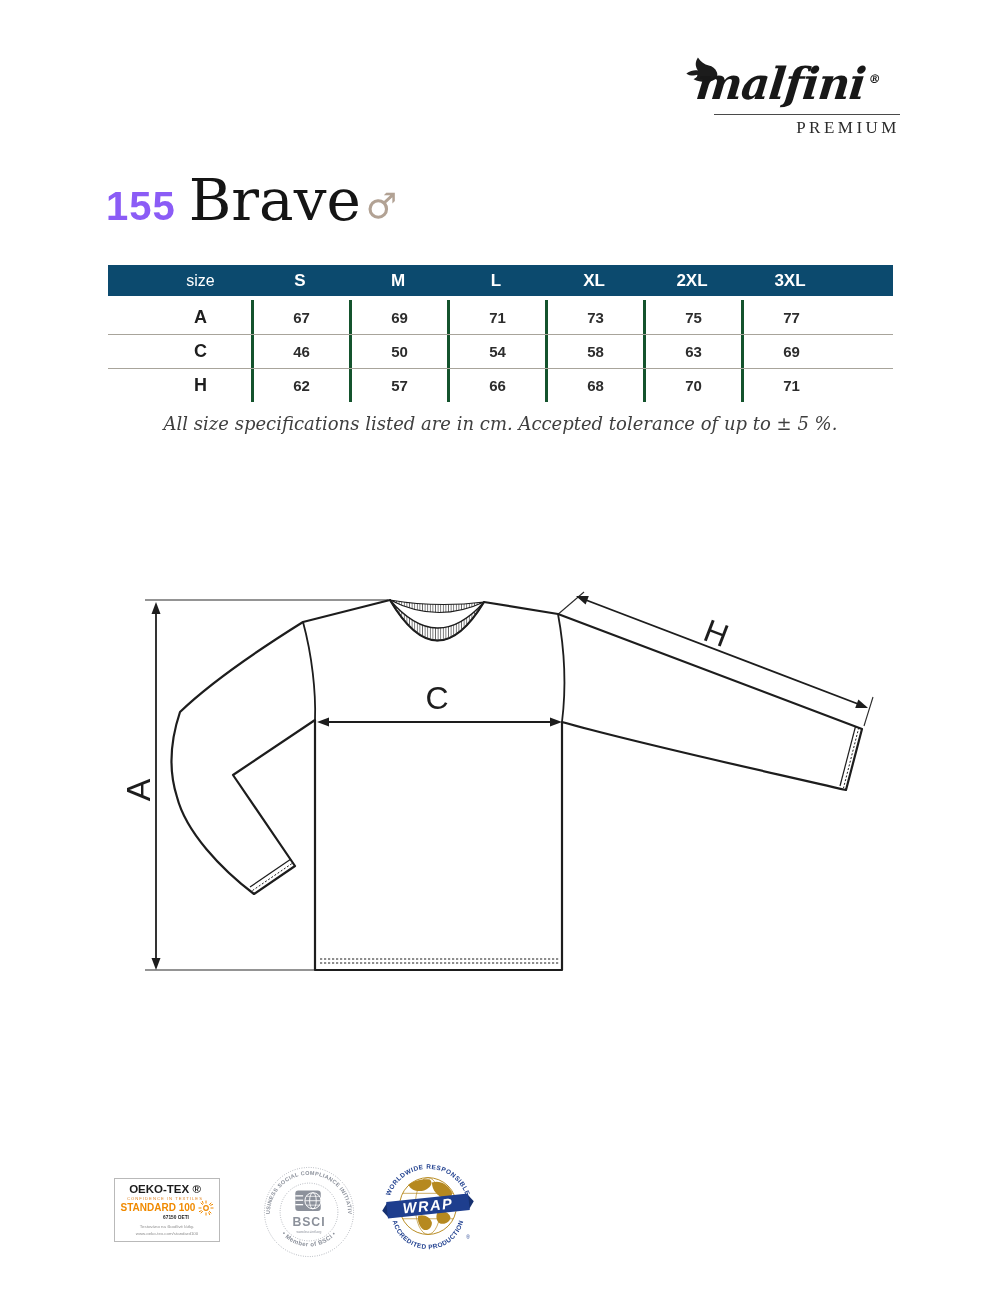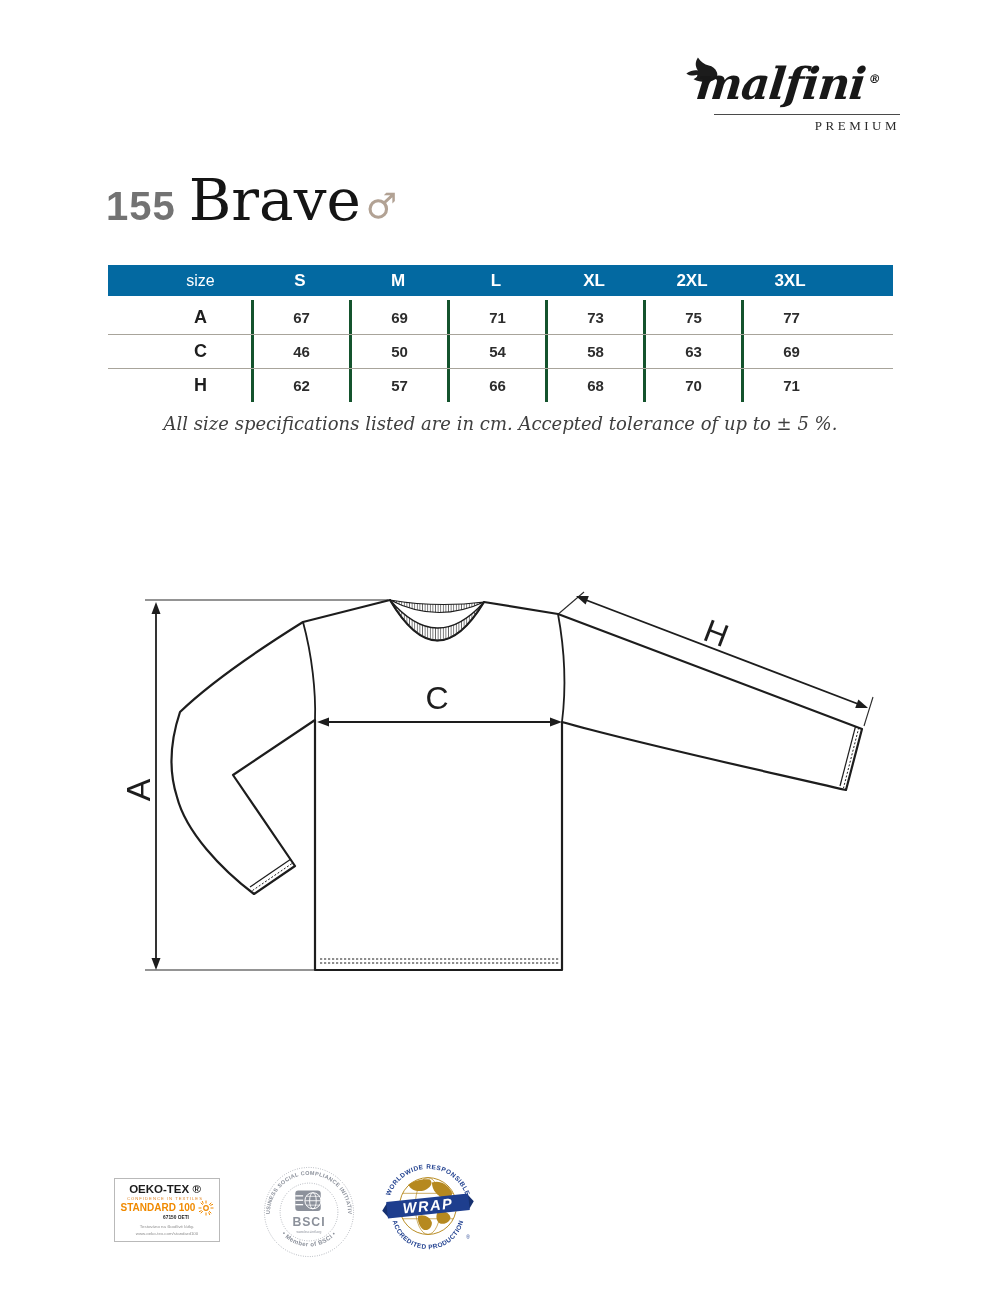--- a/index.html
+++ b/index.html
@@ -16,36 +16,36 @@
   .brand-script {
     position:absolute; left:28px; top:12px;
     font-family:"DejaVu Serif", serif; font-style:italic; font-weight:bold;
     font-size:44px; line-height:1; color:#181818; letter-spacing:-1px;
     transform:skewX(-6deg);
   }
   .brand-script sup { font-size:12px; letter-spacing:0; margin-left:3px; }
   .brand-rule { position:absolute; left:46px; top:64px; width:186px; height:1px; background:#4a4a4a; }
   .brand-premium {
     position:absolute; right:2px; top:68px;
-    font-family:"Liberation Serif", serif; font-size:13px; letter-spacing:3.5px; color:#2b2b2b;
+    font-family:"Liberation Serif", serif; font-size:17px; letter-spacing:3.5px; color:#2b2b2b;
   }
 
   
   .title { position:absolute; left:106px; top:166px; display:flex; align-items:baseline; }
-  .title-code { font-size:40px; font-weight:800; color:#737373; letter-spacing:1px; }
+  .title-code { font-size:40px; font-weight:800; color:#8b5cf6; letter-spacing:1px; }
   .title-name { font-family:"DejaVu Serif", serif; font-size:58px; font-weight:400; color:#151515; margin-left:13px; }
   .title-gender { font-family:"DejaVu Sans", sans-serif; font-size:35px; color:#b2a294; margin-left:5px; position:relative; top:-2px; }
 
   
   .spec-heading {
     position:absolute; left:108px; top:236px;
     font-size:22.5px; font-weight:700; color:#a99b8c; letter-spacing:0.3px;
   }
   .size-table { position:absolute; left:108px; top:265px; width:785px; }
-  .t-head { display:flex; height:31px; background:#0369a1; }
+  .t-head { display:flex; height:31px; background:#0c4a6e; }
   .t-row  { display:flex; height:34px; }
   .t-body { margin-top:4px; }
   .t-row + .t-row { border-top:1px solid #a8a49b; }
   .cell { display:flex; align-items:center; justify-content:center; height:100%; }
   .c0 { width:143px; padding-left:42px; }
   .cv { width:98px; }
   .cf { flex:1; }
   .t-head .cell { color:#ffffff; font-size:17px; font-weight:700; }
   .t-head .c0   { font-size:16px; font-weight:400; }
   .t-body .c0   { font-size:18px; font-weight:700; color:#1e1e1e; }

